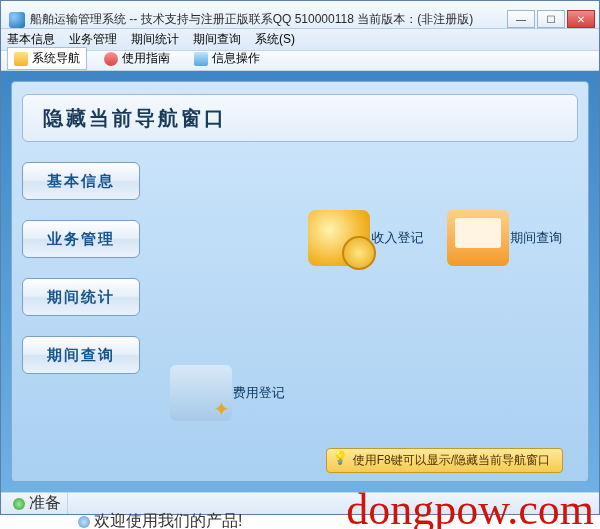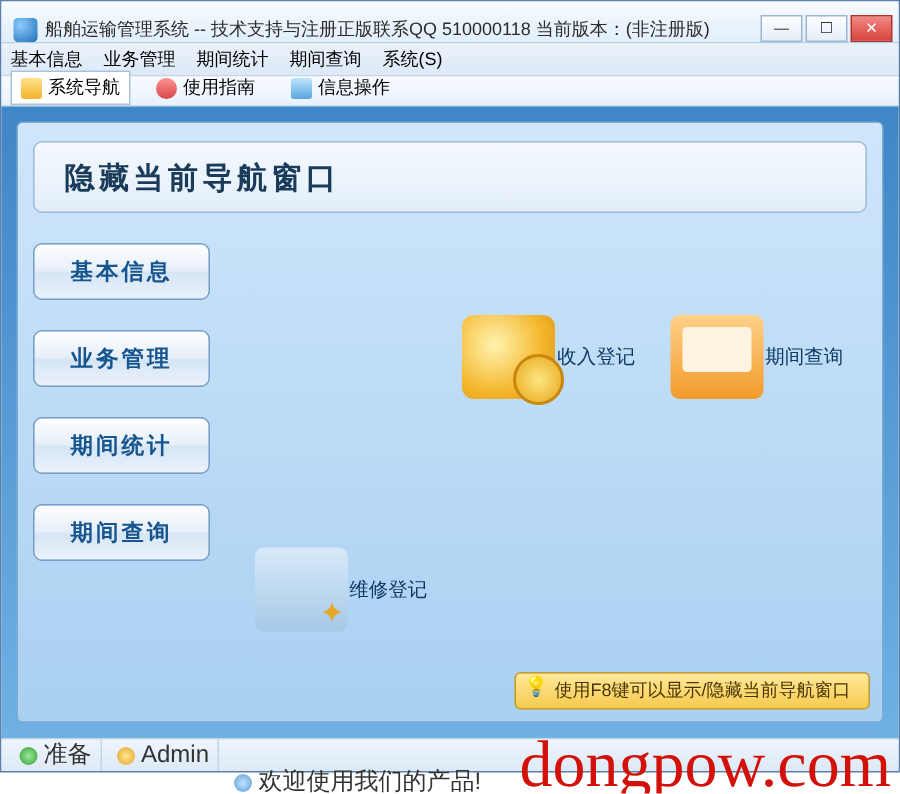--- a/index.html
+++ b/index.html
@@ -48,21 +48,21 @@
 .ic-expense { background: linear-gradient(#ffd089,#f29b2a); border-radius: 6px; }
 .ic-expense::after { content:""; position:absolute; left:8px; top:8px; width:46px; height:30px; background:#fff4e1; border-radius:3px; }
 .ic-lock { background: radial-gradient(circle at 40% 35%, #ffe9a8, #f3b52a 65%, #cf8a10); border-radius: 50%; }
 .ic-lock::after { content:""; position:absolute; right:-4px; top:-4px; width:22px; height:22px; border-radius:50%; background:radial-gradient(#ffd766,#d88f12); }
 .ic-truck { background: #fff; border-radius:4px; }
 .ic-truck::before { content:""; position:absolute; left:4px; top:4px; width:40px; height:28px; background:#3aad3a; border-radius:3px; }
 .ic-truck::after { content:""; position:absolute; right:4px; top:14px; width:16px; height:18px; background:#8fc4ef; border-radius:2px; }
 .ic-repair { background: linear-gradient(#d8e9f8,#a6c9e8); border-radius:6px; }
 .ic-repair::after { content:"✦"; position:absolute; right:2px; bottom:0; font-size:20px; color:#e6a82a; }
 
-.hint-bar { position: absolute; right: 8px; bottom: 8px; background: linear-gradient(#ffe99b,#f7ca4e); border: 1px solid #c79a22; border-radius: 4px; padding: 3px 12px 3px 26px; font-size: 12px; color: #4a3500; }
+.hint-bar { position: absolute; right: 25px; bottom: 8px; background: linear-gradient(#ffe99b,#f7ca4e); border: 1px solid #c79a22; border-radius: 4px; padding: 3px 12px 3px 26px; font-size: 12px; color: #4a3500; }
 .hint-bar::before { content:"💡"; position:absolute; left:6px; top:1px; font-size:13px; }
 
 .statusbar { height: 22px; background: linear-gradient(#eef5fd,#dde9f6); border-top: 1px solid #c4d5e6; display: flex; align-items: center; font-size: 16px; color: #333; padding: 0 6px; gap: 4px; }
 .status-section { display:flex; align-items:center; gap:4px; padding: 0 6px; border-right: 1px solid #c4d5e6; height: 100%; }
 .status-section:last-child { border-right:none;margin-top:36px; }
 .st-icon { width:12px; height:12px; border-radius:50%; }
 .st-ready { background: radial-gradient(#9be89b,#2f9e2f); }
 .st-user { background: radial-gradient(#ffe48a,#e2a22a); }
 .st-info { background: radial-gradient(#c3e2ff,#5a9bd4); }
 
@@ -128,42 +128,38 @@
             <div class="dash-item">
               <div class="dash-icon ic-income"></div>
               <div class="dash-label">收入登记</div>
             </div>
             <div class="dash-item">
               <div class="dash-icon ic-expense"></div>
               <div class="dash-label">期间查询</div>
             </div>
             <div class="dash-item">
               <div class="dash-icon ic-repair"></div>
-              <div class="dash-label">维修登记</div>
+              <div class="dash-label">费用登记</div>
             </div>
           </div>
         </div>
 
       </div>
 
       <div class="hint-bar">使用F8键可以显示/隐藏当前导航窗口</div>
 
     </div>
   </div>
 
   <div class="statusbar">
     <div class="status-section">
       <div class="st-icon st-ready"></div>
       <span>准备</span>
     </div>
     <div class="status-section">
-      <div class="st-icon st-user"></div>
-      <span>Admin</span>
-    </div>
-    <div class="status-section">
       <div class="st-icon st-info"></div>
       <span>欢迎使用我们的产品!</span>
     </div>
   </div>
 
 </div>
 
 <div class="watermark">dongpow.com</div>
 
 </body></html>

